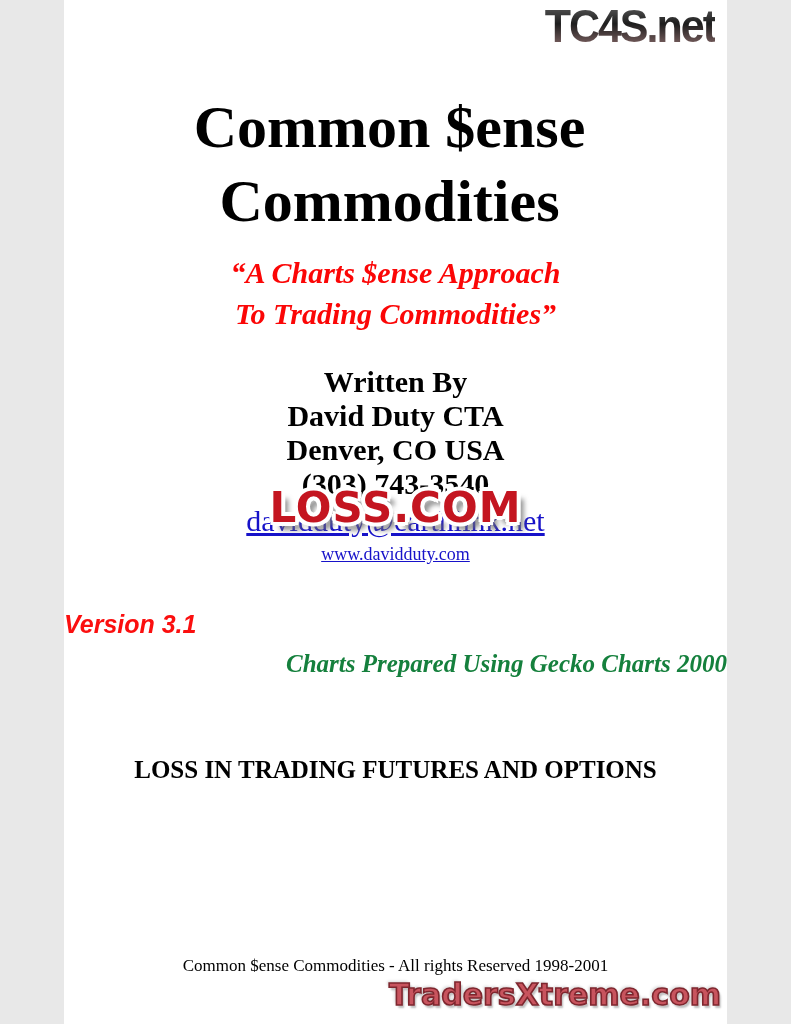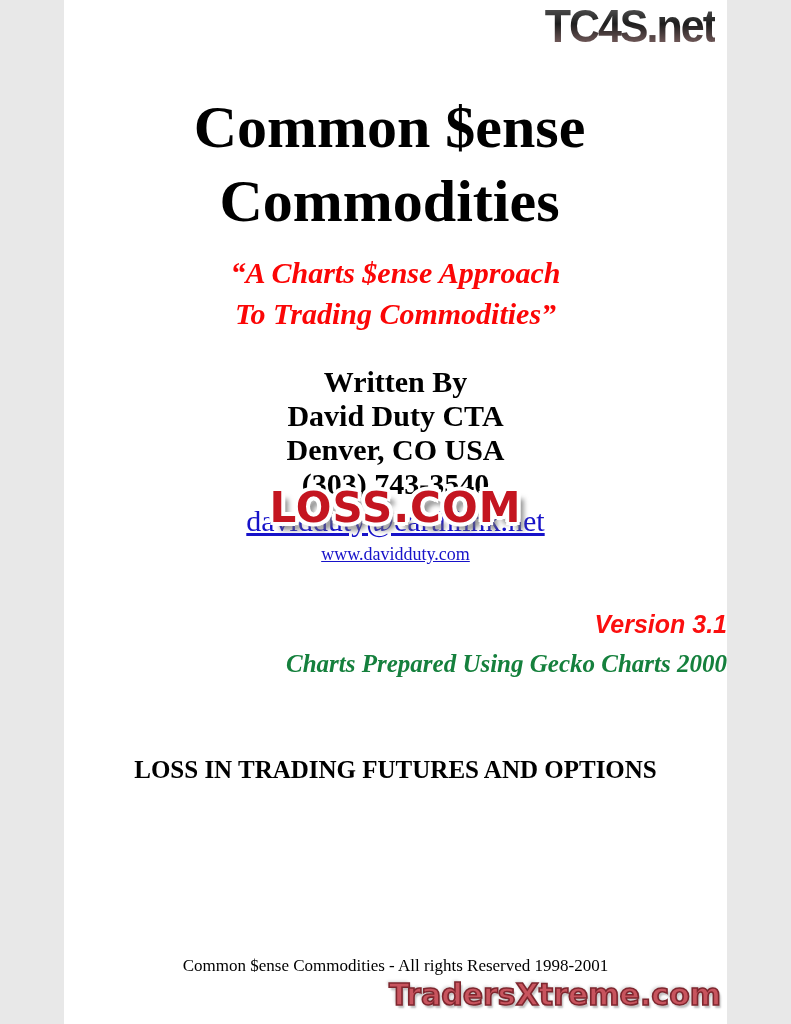--- a/index.html
+++ b/index.html
@@ -105,21 +105,21 @@
     text-align: center;
     font-size: 18px;
     color: #1712c9;
     text-decoration: underline;
     cursor: pointer;
   }
 
   .version {
     position: absolute;
     top: 610px; left: 0; right: 0;
-    text-align: right;
+    text-align: left;
     font-family: "Liberation Sans", sans-serif;
     font-style: italic;
     font-weight: bold;
     font-size: 25px;
     color: #fb0f0f;
   }
 
   .gecko {
     position: absolute;
     top: 650px; left: 0; right: 0;

